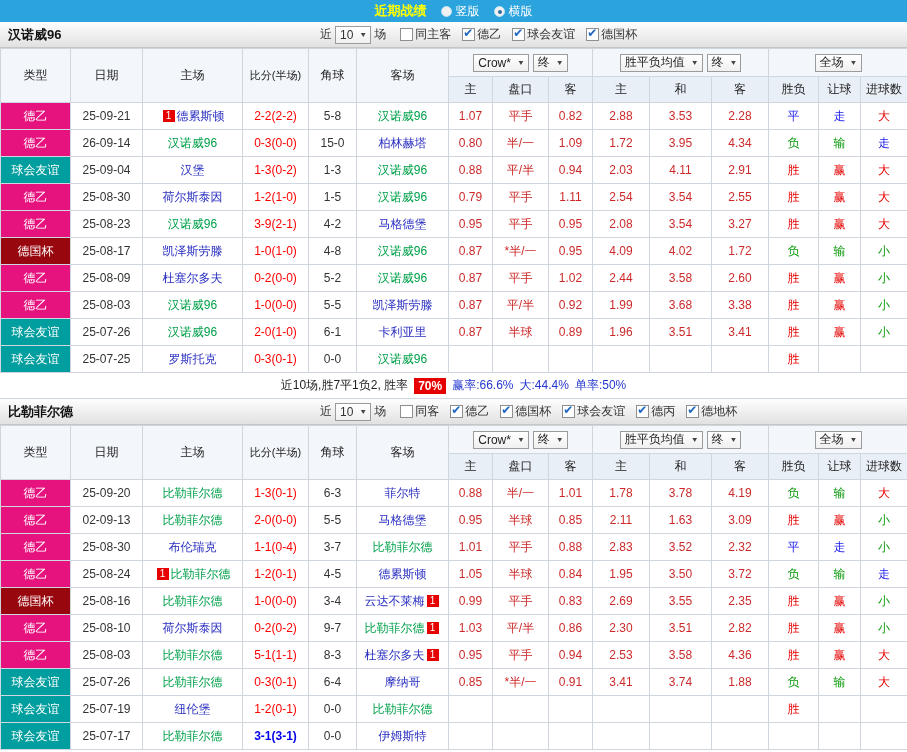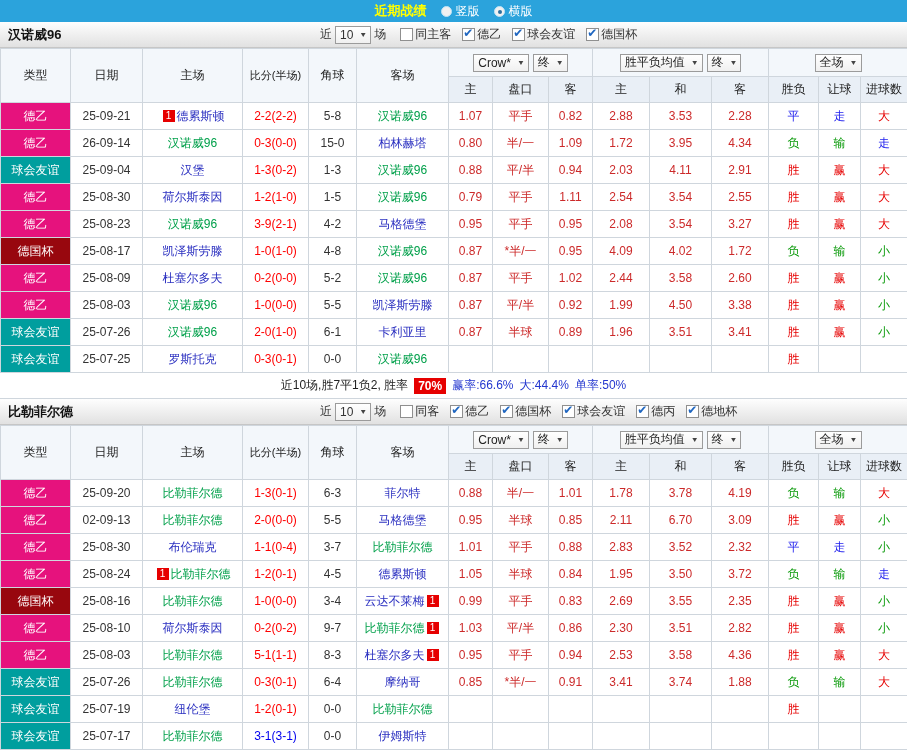--- a/index.html
+++ b/index.html
@@ -276,21 +276,21 @@
         <td class="type" style="background: rgb(230, 18, 125);">德乙</td>
         <td>25-08-03</td>
         <td><span class="tname focal">汉诺威96</span></td>
         <td class="score">1-0(0-0)</td>
         <td>5-5</td>
         <td><span class="tname other">凯泽斯劳滕</span></td>
         <td class="odds">0.87</td>
         <td class="odds">平/半</td>
         <td class="odds">0.92</td>
         <td class="odds">1.99</td>
-        <td class="odds">4.50</td>
+        <td class="odds">3.68</td>
         <td class="odds">3.38</td>
         <td class="res" style="color: rgb(230, 0, 0);">胜</td>
         <td class="res" style="color: rgb(230, 0, 0);">赢</td>
         <td class="res" style="color: rgb(10, 154, 10);">小</td>
       </tr>
       <tr>
         <td class="type" style="background: rgb(0, 158, 158);">球会友谊</td>
         <td>25-07-26</td>
         <td><span class="tname focal">汉诺威96</span></td>
         <td class="score">2-0(1-0)</td>
@@ -458,21 +458,21 @@
         <td class="type" style="background: rgb(230, 18, 125);">德乙</td>
         <td>02-09-13</td>
         <td><span class="tname focal">比勒菲尔德</span></td>
         <td class="score">2-0(0-0)</td>
         <td>5-5</td>
         <td><span class="tname other">马格德堡</span></td>
         <td class="odds">0.95</td>
         <td class="odds">半球</td>
         <td class="odds">0.85</td>
         <td class="odds">2.11</td>
-        <td class="odds">6.70</td>
+        <td class="odds">1.63</td>
         <td class="odds">3.09</td>
         <td class="res" style="color: rgb(230, 0, 0);">胜</td>
         <td class="res" style="color: rgb(230, 0, 0);">赢</td>
         <td class="res" style="color: rgb(10, 154, 10);">小</td>
       </tr>
       <tr>
         <td class="type" style="background: rgb(230, 18, 125);">德乙</td>
         <td>25-08-30</td>
         <td><span class="tname other">布伦瑞克</span></td>
         <td class="score">1-1(0-4)</td>
@@ -587,21 +587,21 @@
         <td class="odds"></td>
         <td class="odds"></td>
         <td class="res" style="color: rgb(230, 0, 0);">胜</td>
         <td class="res" style="color: rgb(51, 51, 51);"></td>
         <td class="res" style="color: rgb(51, 51, 51);"></td>
       </tr>
       <tr>
         <td class="type" style="background: rgb(0, 158, 158);">球会友谊</td>
         <td>25-07-17</td>
         <td><span class="tname focal">比勒菲尔德</span></td>
-        <td class="score" style="color: rgb(0, 0, 238);">3-1(3-1)</td>
+        <td class="score" style="color: rgb(0, 0, 238); font-weight: bold;">3-1(3-1)</td>
         <td>0-0</td>
         <td><span class="tname other">伊姆斯特</span></td>
         <td class="odds"></td>
         <td class="odds"></td>
         <td class="odds"></td>
         <td class="odds"></td>
         <td class="odds"></td>
         <td class="odds"></td>
         <td class="res" style="color: rgb(51, 51, 51);"></td>
         <td class="res" style="color: rgb(51, 51, 51);"></td>

